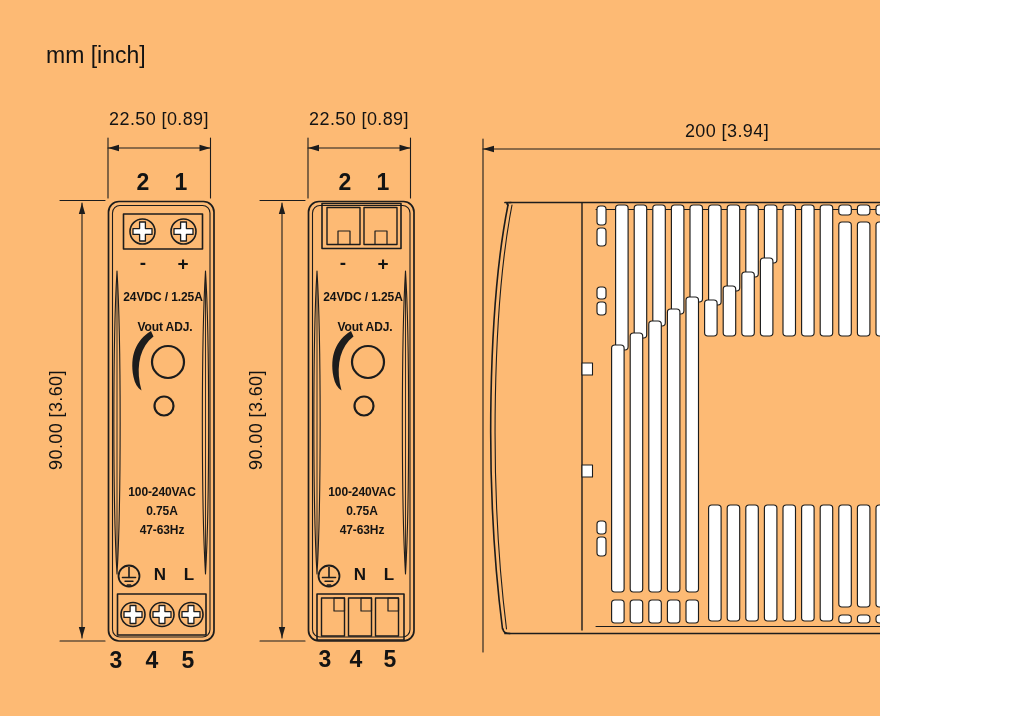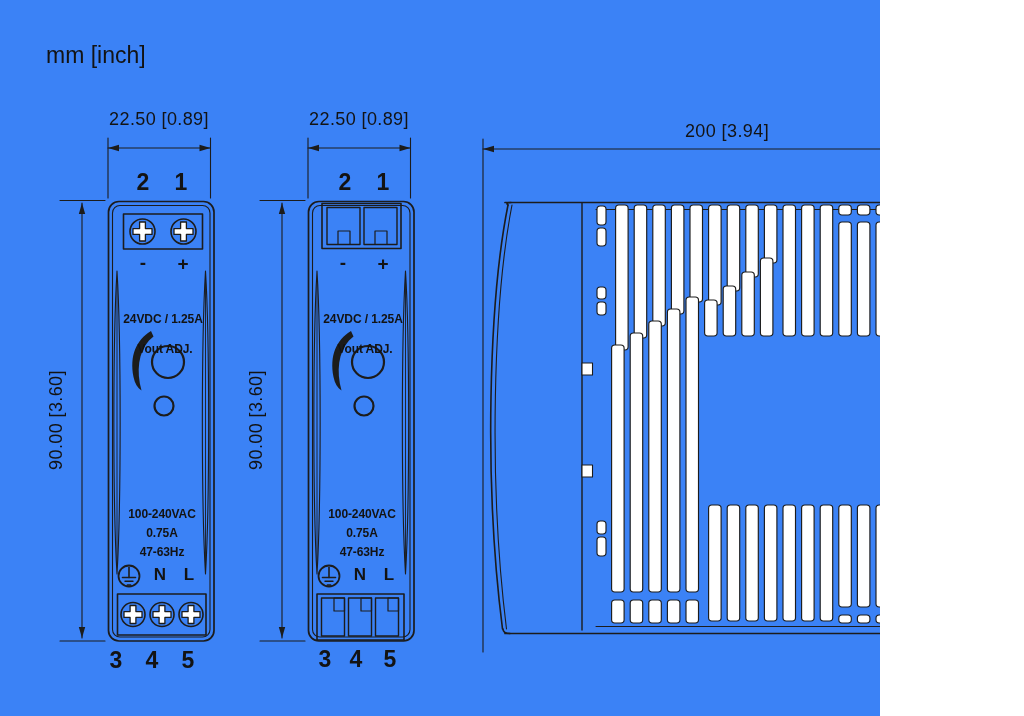--- a/index.html
+++ b/index.html
@@ -1,24 +1,24 @@
 <!DOCTYPE html>
 <html><head>
 <meta charset="utf-8">
 <style>
   html,body{margin:0;padding:0;background:#fff;}
-  #stage{position:relative;width:880px;height:716px;background:#3b82f6;overflow:hidden;
+  #stage{position:relative;width:880px;height:716px;background:#fdba74;overflow:hidden;
          font-family:"Liberation Sans",sans-serif;color:#111;}
   #art{position:absolute;left:0;top:0;}
   .lbl{position:absolute;transform:translate(-50%,-50%);white-space:nowrap;color:#131313;}
   .dim{font-size:18px;font-weight:500;letter-spacing:0.4px;}
   .vdim{transform:translate(-50%,-50%) rotate(-90deg);}
   .pin{font-size:23px;font-weight:600;}
   .sign{font-size:19px;font-weight:700;}
-  .rating{font-size:12px;font-weight:700;letter-spacing:-0.1px;margin-top:22px;}
+  .rating{font-size:12px;font-weight:700;letter-spacing:-0.1px;}
   .nl{font-size:17px;font-weight:700;}
   .title{position:absolute;left:46px;top:42px;font-size:23px;font-weight:400;color:#131313;}
   svg *{vector-effect:non-scaling-stroke;}
 </style>
 </head>
 <body>
 
 <div id="stage">
 
   <svg id="art" width="1024" height="716" viewBox="0 0 1024 716" fill="none" stroke="#1c1c1c" stroke-width="1.3" stroke-linecap="round" stroke-linejoin="round">

